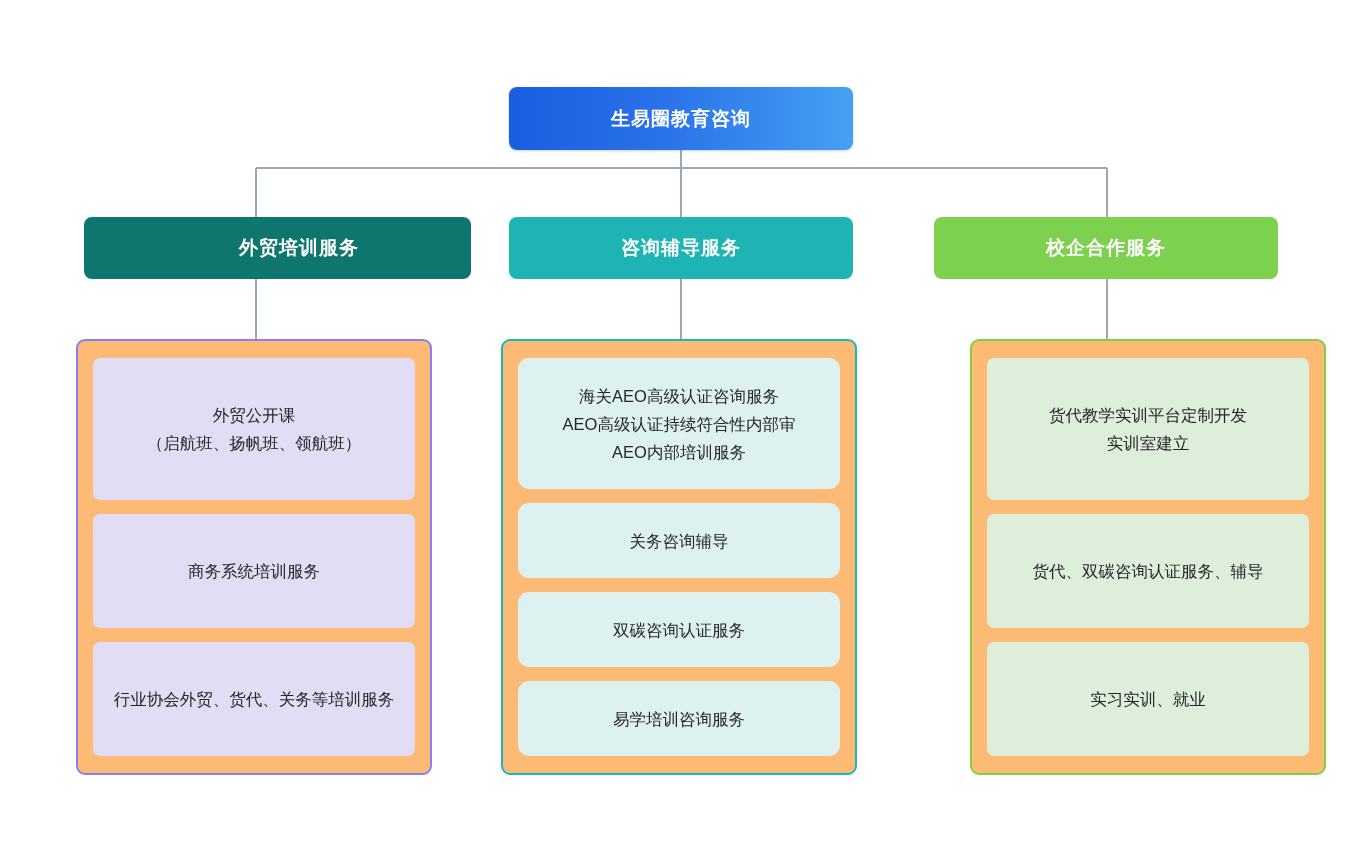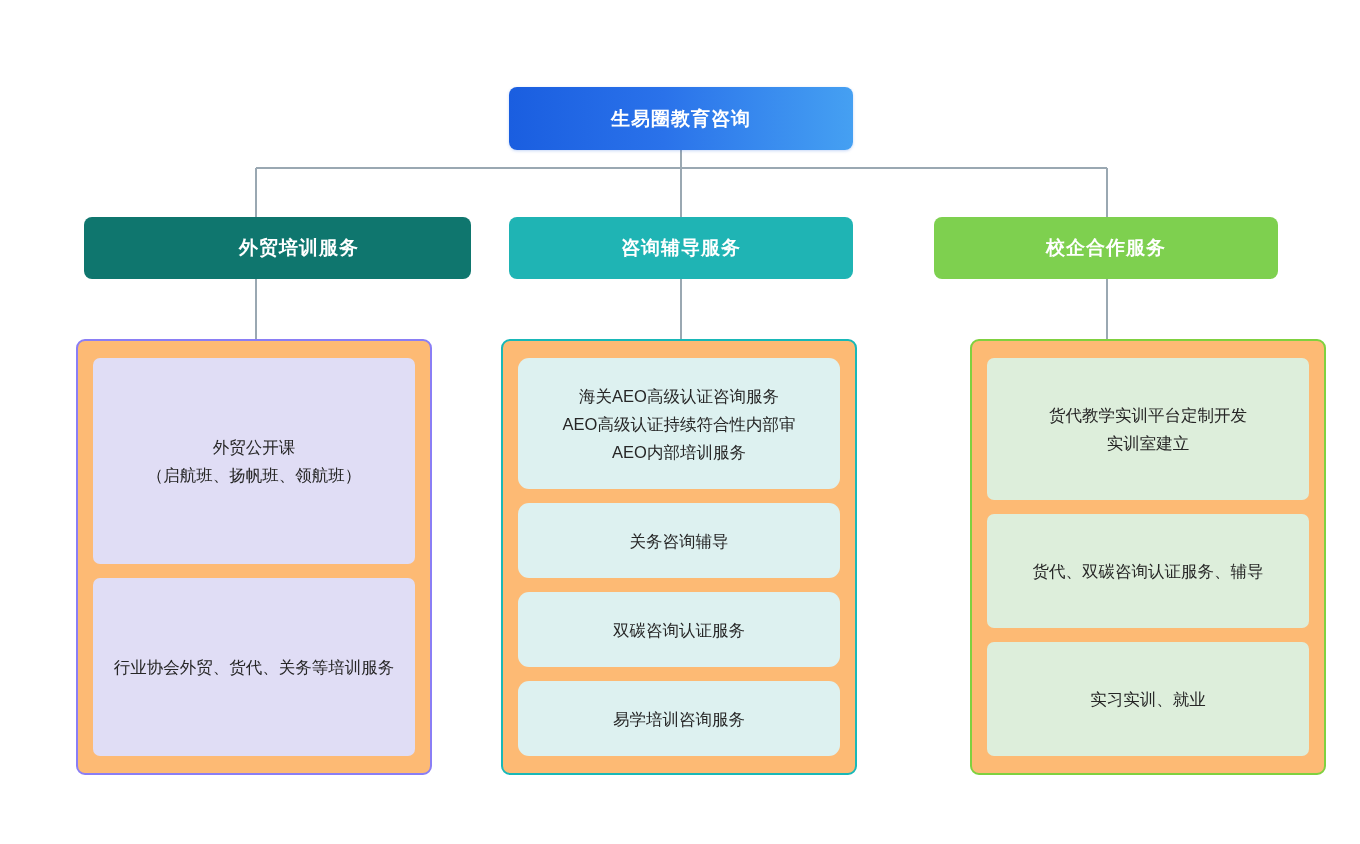--- a/index.html
+++ b/index.html
@@ -158,20 +158,23 @@
   <div class="column col-0 theme-purple">
     <div class="branch-header">
       <span class="title">外贸培训服务</span>
     </div>
     <div class="group-box">
       <div class="leaf-list">
         <div class="leaf">
           <span class="leaf-text">外贸公开课<br>（启航班、扬帆班、领航班）</span>
         </div>
         <div class="leaf">
+          <span class="leaf-text">商务系统培训服务</span>
+        </div>
+        <div class="leaf">
           <span class="leaf-text">行业协会外贸、货代、关务等培训服务</span>
         </div>
       </div>
     </div>
   </div>
 
   <div class="column col-1 theme-teal">
     <div class="branch-header">
       <span class="title">咨询辅导服务</span>
     </div>

